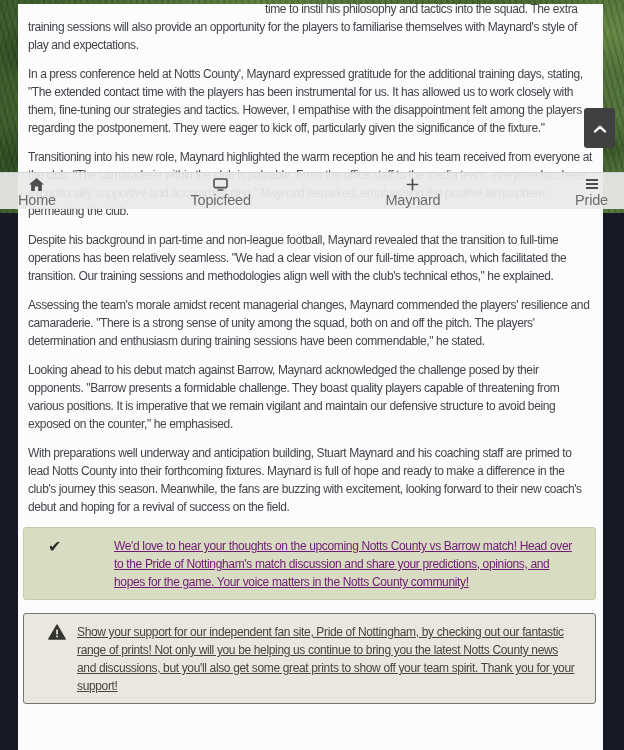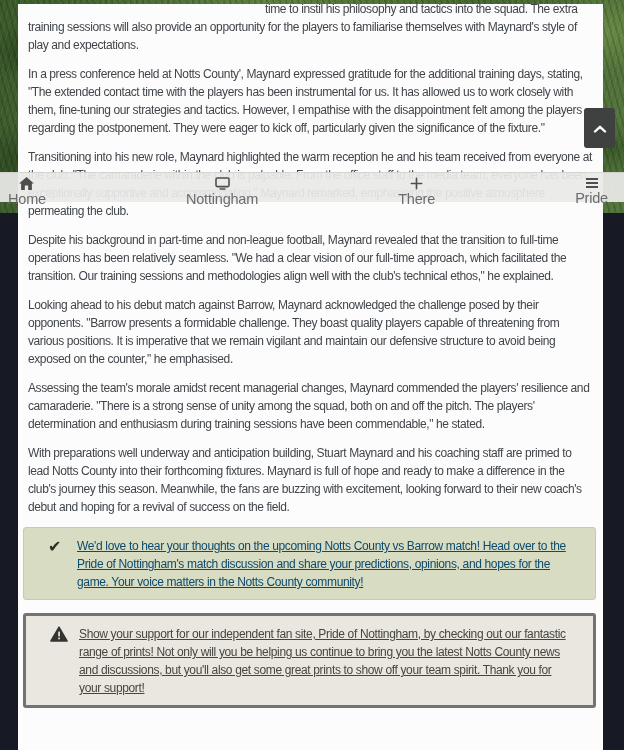--- a/index.html
+++ b/index.html
@@ -30,32 +30,32 @@
   .float-spacer{float:left;width:237px;height:12px;}
 
   .callout{
     display:flex;align-items:flex-start;
     border-radius:3px;padding:9px 18px 8px 24px;
     margin:0 7px 13px 5px;
   }
   .callout .co-icon{flex:0 0 18px;margin-right:11px;margin-top:1px;line-height:18px;}
   .callout a{font-size:12px;line-height:18px;letter-spacing:-0.35px;text-decoration:underline;}
   .callout-success{background:#d8dcc2;border:1px solid #c6cda6;}
-  .callout-success a{color:#0c4a6e;}
+  .callout-success a{color:#701a75;margin-left:37px;}
   .callout-success .co-icon{color:#2d2d27;font-size:16px;font-weight:bold;}
-  .callout-warning{background:#e9e7e0;border:3px solid #737373;}
+  .callout-warning{background:#e9e7e0;border:1px solid #737373;}
   .callout-warning a{color:#46463f;}
 
   .navbar{
-    position:absolute;top:172px;left:0;width:624px;height:30px;z-index:10;
+    position:absolute;top:172px;left:0;width:624px;height:37px;z-index:10;
     background:rgba(233,233,231,0.93);
     border-top:1px solid rgba(200,200,198,.6);
     box-sizing:border-box;
     display:flex;justify-content:space-between;align-items:stretch;
-    padding:4px 16px 0 8px;
+    padding:4px 16px 0 18px;
   }
   .nav-item{
     display:flex;flex-direction:column;align-items:center;justify-content:flex-start;
     cursor:pointer;
   }
   .nav-icon{height:14px;display:flex;align-items:center;}
   .nav-label{font-size:14.5px;letter-spacing:-0.2px;color:#6b6b6b;line-height:18px;}
 
   .scrolltop{
     position:absolute;top:108px;left:584px;width:31px;height:40px;z-index:5;
@@ -67,22 +67,22 @@
 <body>
 
 <div class="bg-grass"></div>
 
 <div class="card">
   <div class="article">
     <p class="first"><span class="float-spacer"></span><span>time to instil his philosophy and tactics into the squad. The extra training sessions will also provide an opportunity for the players to familiarise themselves with Maynard's style of play and expectations.</span></p>
     <p>In a press conference held at Notts County', Maynard expressed gratitude for the additional training days, stating, "The extended contact time with the players has been instrumental for us. It has allowed us to work closely with them, fine-tuning our strategies and tactics. However, I empathise with the disappointment felt among the players regarding the postponement. They were eager to kick off, particularly given the significance of the fixture."</p>
     <p>Transitioning into his new role, Maynard highlighted the warm reception he and his team received from everyone at the club. "The camaraderie within the club is palpable. From the office staff to the media team, everyone has been exceptionally supportive and accommodating," Maynard remarked, emphasising the positive atmosphere permeating the club.</p>
     <p>Despite his background in part-time and non-league football, Maynard revealed that the transition to full-time operations has been relatively seamless. "We had a clear vision of our full-time approach, which facilitated the transition. Our training sessions and methodologies align well with the club's technical ethos," he explained.</p>
+    <p>Assessing the team's morale amidst recent managerial changes, Maynard commended the players' resilience and camaraderie. "There is a strong sense of unity among the squad, both on and off the pitch. The players' determination and enthusiasm during training sessions have been commendable," he stated.</p>
     <p>Looking ahead to his debut match against Barrow, Maynard acknowledged the challenge posed by their opponents. "Barrow presents a formidable challenge. They boast quality players capable of threatening from various positions. It is imperative that we remain vigilant and maintain our defensive structure to avoid being exposed on the counter," he emphasised.</p>
-    <p>Assessing the team's morale amidst recent managerial changes, Maynard commended the players' resilience and camaraderie. "There is a strong sense of unity among the squad, both on and off the pitch. The players' determination and enthusiasm during training sessions have been commendable," he stated.</p>
     <p>With preparations well underway and anticipation building, Stuart Maynard and his coaching staff are primed to lead Notts County into their forthcoming fixtures. Maynard is full of hope and ready to make a difference in the club's journey this season. Meanwhile, the fans are buzzing with excitement, looking forward to their new coach's debut and hoping for a revival of success on the field.</p>
 
     <div class="callout callout-success">
       <span class="co-icon">✔</span>
       <a href="#">We'd love to hear your thoughts on the upcoming Notts County vs Barrow match! Head over to the Pride of Nottingham's match discussion and share your predictions, opinions, and hopes for the game. Your voice matters in the Notts County community!</a>
     </div>
 
     <div class="callout callout-warning">
       <span class="co-icon">
         <svg width="18" height="16" viewBox="0 0 18 16">
@@ -113,29 +113,29 @@
     </span>
     <span class="nav-label">Home</span>
   </div>
   <div class="nav-item">
     <span class="nav-icon">
       <svg width="15" height="13" viewBox="0 0 16 14">
           <rect x="1" y="1" width="14" height="9.4" rx="1.4" fill="none" stroke="#4e4e4e" stroke-width="1.7"></rect>
           <path d="M5.5 13 h5" stroke="#4e4e4e" stroke-width="1.7" stroke-linecap="round"></path>
         </svg>
     </span>
-    <span class="nav-label">Nottingham</span>
+    <span class="nav-label">Topicfeed</span>
   </div>
   <div class="nav-item">
     <span class="nav-icon">
       <svg width="13" height="13" viewBox="0 0 14 14">
           <path d="M7 1.5 V12.5 M1.5 7 H12.5" stroke="#4e4e4e" stroke-width="1.8" stroke-linecap="round"></path>
         </svg>
     </span>
-    <span class="nav-label">There</span>
+    <span class="nav-label">Maynard</span>
   </div>
   <div class="nav-item">
     <span class="nav-icon">
       <svg width="14" height="12" viewBox="0 0 14 12">
           <path d="M1 2 h12 M1 6 h12 M1 10 h12" stroke="#4e4e4e" stroke-width="1.9"></path>
         </svg>
     </span>
     <span class="nav-label">Pride</span>
   </div>
 </div>

